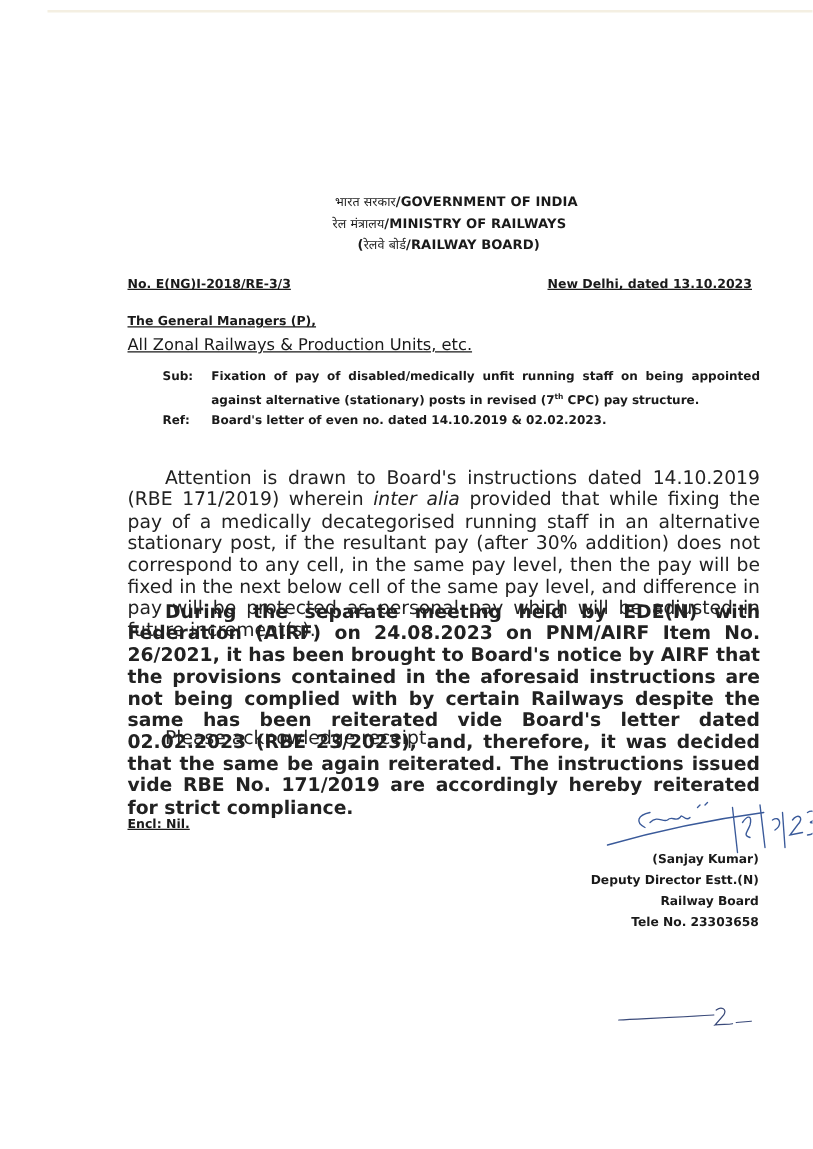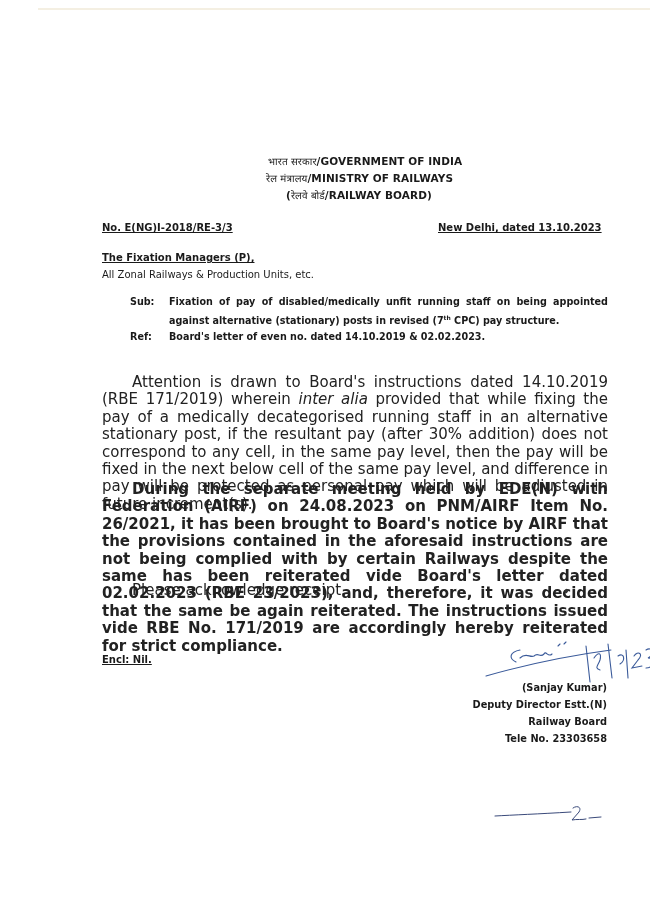--- a/index.html
+++ b/index.html
@@ -50,21 +50,21 @@
       letter-spacing: 0.1px;
     }
     .header-line .hindi {
       font-weight: normal;
       font-family: "DejaVu Serif", serif;
       font-size: 10px;
     }
 
     .bold { font-weight: bold; }
     .t10 { font-size: 10px; text-decoration: underline; }
-    .t9 { font-size: 10px; }
+    .t9 { font-size: 13px; text-decoration: underline; }
 
     .subject-block {
       position: absolute;
       left: 92px; top: 294px;
       width: 478px;
       font-size: 9.6px;
       font-weight: bold;
       line-height: 16px;
     }
     .subject-block .row { display: flex; gap: 12px; }
@@ -126,21 +126,21 @@
   <div class="header-line" style="left:228px; top:171px;">
     <span class="hindi">रेल मंत्रालय</span><span>/MINISTRY OF RAILWAYS</span>
   </div>
   <div class="header-line" style="left:248px; top:188px;">
     <span>(</span><span class="hindi">रेलवे बोर्ड</span><span>/RAILWAY BOARD)</span>
   </div>
 
   <div class="abs bold t10" style="left:64px; top:222px;">No. E(NG)I-2018/RE-3/3</div>
   <div class="abs bold t10" style="left:400px; top:222px;">New Delhi, dated 13.10.2023</div>
 
-  <div class="abs bold t10" style="left:64px; top:252px;">The Fixation Managers (P),</div>
+  <div class="abs bold t10" style="left:64px; top:252px;">The General Managers (P),</div>
   <div class="abs t9" style="left:64px; top:269px;">All Zonal Railways &amp; Production Units, etc.</div>
 
   <div class="subject-block">
     <div class="row">
       <span class="lbl">Sub:</span>
       <span class="txt just-last">Fixation of pay of disabled/medically unfit running staff on being appointed</span>
     </div>
     <div class="row">
       <span class="lbl"></span>
       <span class="txt"><span>against alternative (stationary) posts in revised (7</span><sup>th</sup><span> CPC) pay structure.</span></span>

